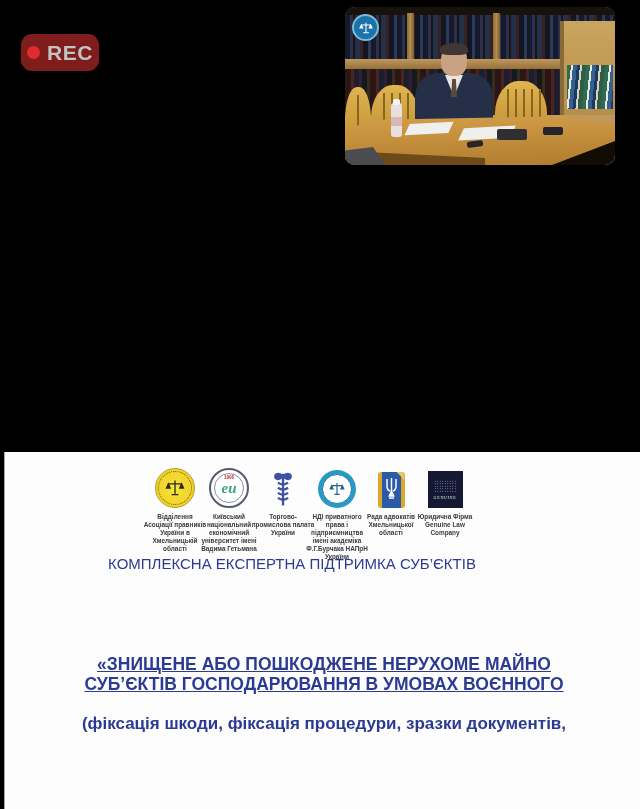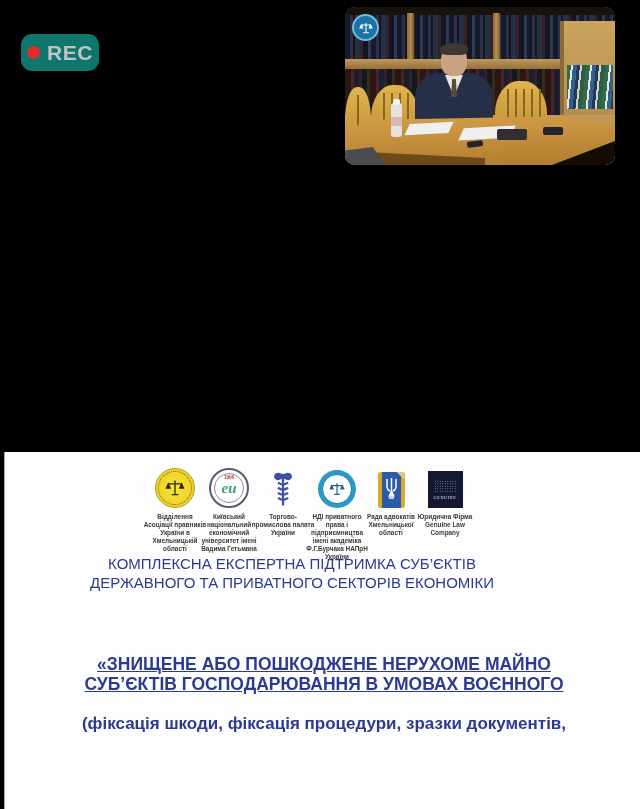--- a/index.html
+++ b/index.html
@@ -1,20 +1,20 @@
 <!DOCTYPE html>
 <html><head>
 <meta charset="utf-8">
 <style>
   html,body{margin:0;padding:0;background:#000;}
   #screen{position:relative;width:640px;height:809px;background:#000;overflow:hidden;
           font-family:"Liberation Sans","DejaVu Sans",sans-serif;}
 
   
-  .rec-badge{position:absolute;left:21px;top:34px;width:78px;height:37px;background:#0f766e;
+  .rec-badge{position:absolute;left:21px;top:34px;width:78px;height:37px;background:#7f1d1d;
              border-radius:11px;display:flex;align-items:center;justify-content:center;gap:7px;}
   .rec-dot{width:13px;height:13px;border-radius:50%;background:#e22c2c;}
   .rec-label{color:#c3c3c3;font-size:21px;font-weight:bold;letter-spacing:.5px;}
 
   
   .video{position:absolute;left:345px;top:7px;width:270px;height:158px;border-radius:10px;
          overflow:hidden;background:#9a7a45;}
   .v-top{position:absolute;left:0;top:0;width:270px;height:8px;background:#18120c;}
   .books1{position:absolute;left:0;top:8px;width:270px;height:44px;
     background:repeating-linear-gradient(90deg,#141a2b 0 5px,#2b3050 5px 8px,#1c1410 8px 10px,
@@ -234,21 +234,20 @@
           <div class="gen-text">GENUINE</div>
         </div>
           </div>
         <div class="logo-caption">Юридична Фірма Genuine Law Company</div>
       </div>
 
     </div>
 
     <div class="hdr">
       <div>КОМПЛЕКСНА ЕКСПЕРТНА ПІДТРИМКА СУБ’ЄКТІВ</div>
-      <div>ДЕРЖАВНОГО ТА ПРИВАТНОГО СЕКТОРІВ ЕКОНОМІКИ</div>
     </div>
 
 
     <div class="ttl">
       <div>«ЗНИЩЕНЕ АБО ПОШКОДЖЕНЕ НЕРУХОМЕ МАЙНО</div>
       <div>СУБ’ЄКТІВ ГОСПОДАРЮВАННЯ В УМОВАХ ВОЄННОГО</div>
     </div>
 
     <div class="sub2">
       <div>(фіксація шкоди, фіксація процедури, зразки документів,</div>

